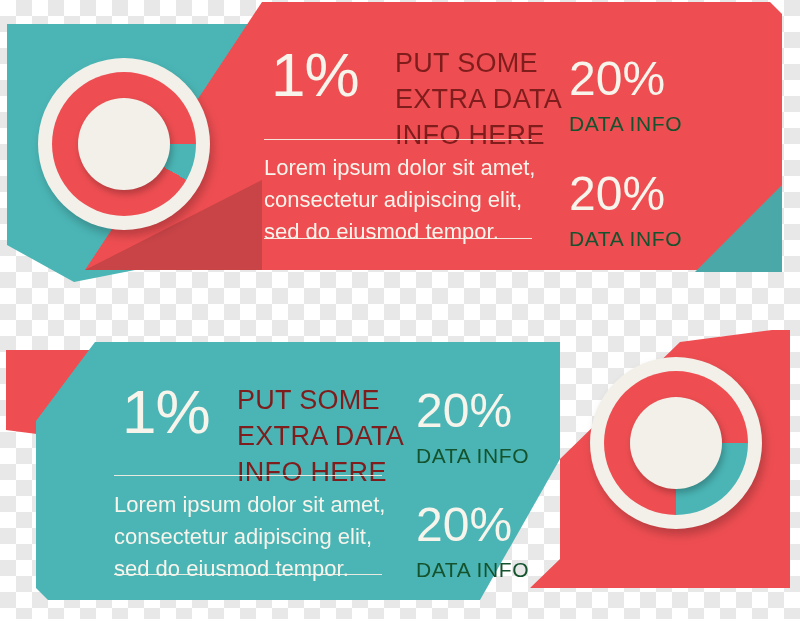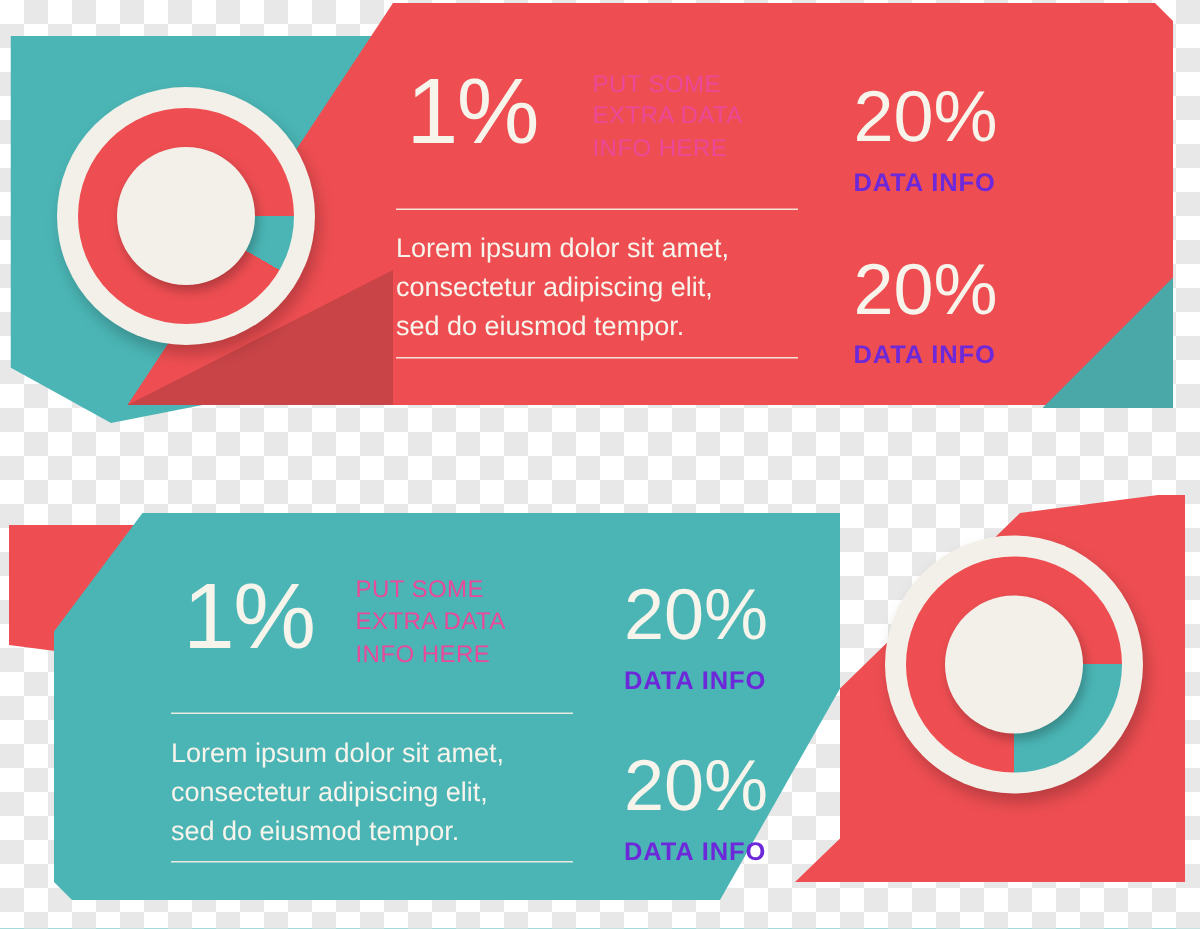--- a/index.html
+++ b/index.html
@@ -136,52 +136,52 @@
     color: #f7f4ec;
   }
   .pct-big {
     font-size: 62px;
     font-weight: 300;
     line-height: 1;
     letter-spacing: -1px;
     color: #f7f4ec;
   }
   .heading {
-    font-size: 16px;
+    font-size: 27px;
     font-weight: 400;
     line-height: 1.33;
     letter-spacing: 0.3px;
-    color: #ec4899;
+    color: #7f1d1d;
     white-space: pre-line;
   }
   .rule {
     position: absolute;
     height: 1px;
     background: #f5efe4;
     opacity: 0.92;
     z-index: 6;
   }
   .body-text {
-    font-size: 18px;
+    font-size: 22px;
     font-weight: 400;
     line-height: 1.45;
     color: #f7f4ec;
     white-space: pre-line;
   }
   .pct-side {
     font-size: 48px;
     font-weight: 300;
     line-height: 1;
     color: #f7f4ec;
   }
   .pct-side-label {
-    font-size: 17px;
-    font-weight: 700;
+    font-size: 21px;
+    font-weight: 400;
     letter-spacing: 0.6px;
-    color: #6d28d9;
+    color: #14532d;
     margin-top: 9px;
   }
 </style>
 </head>
 <body>
 
 <div class="stage">
 
   <div class="banner banner-1">
 

